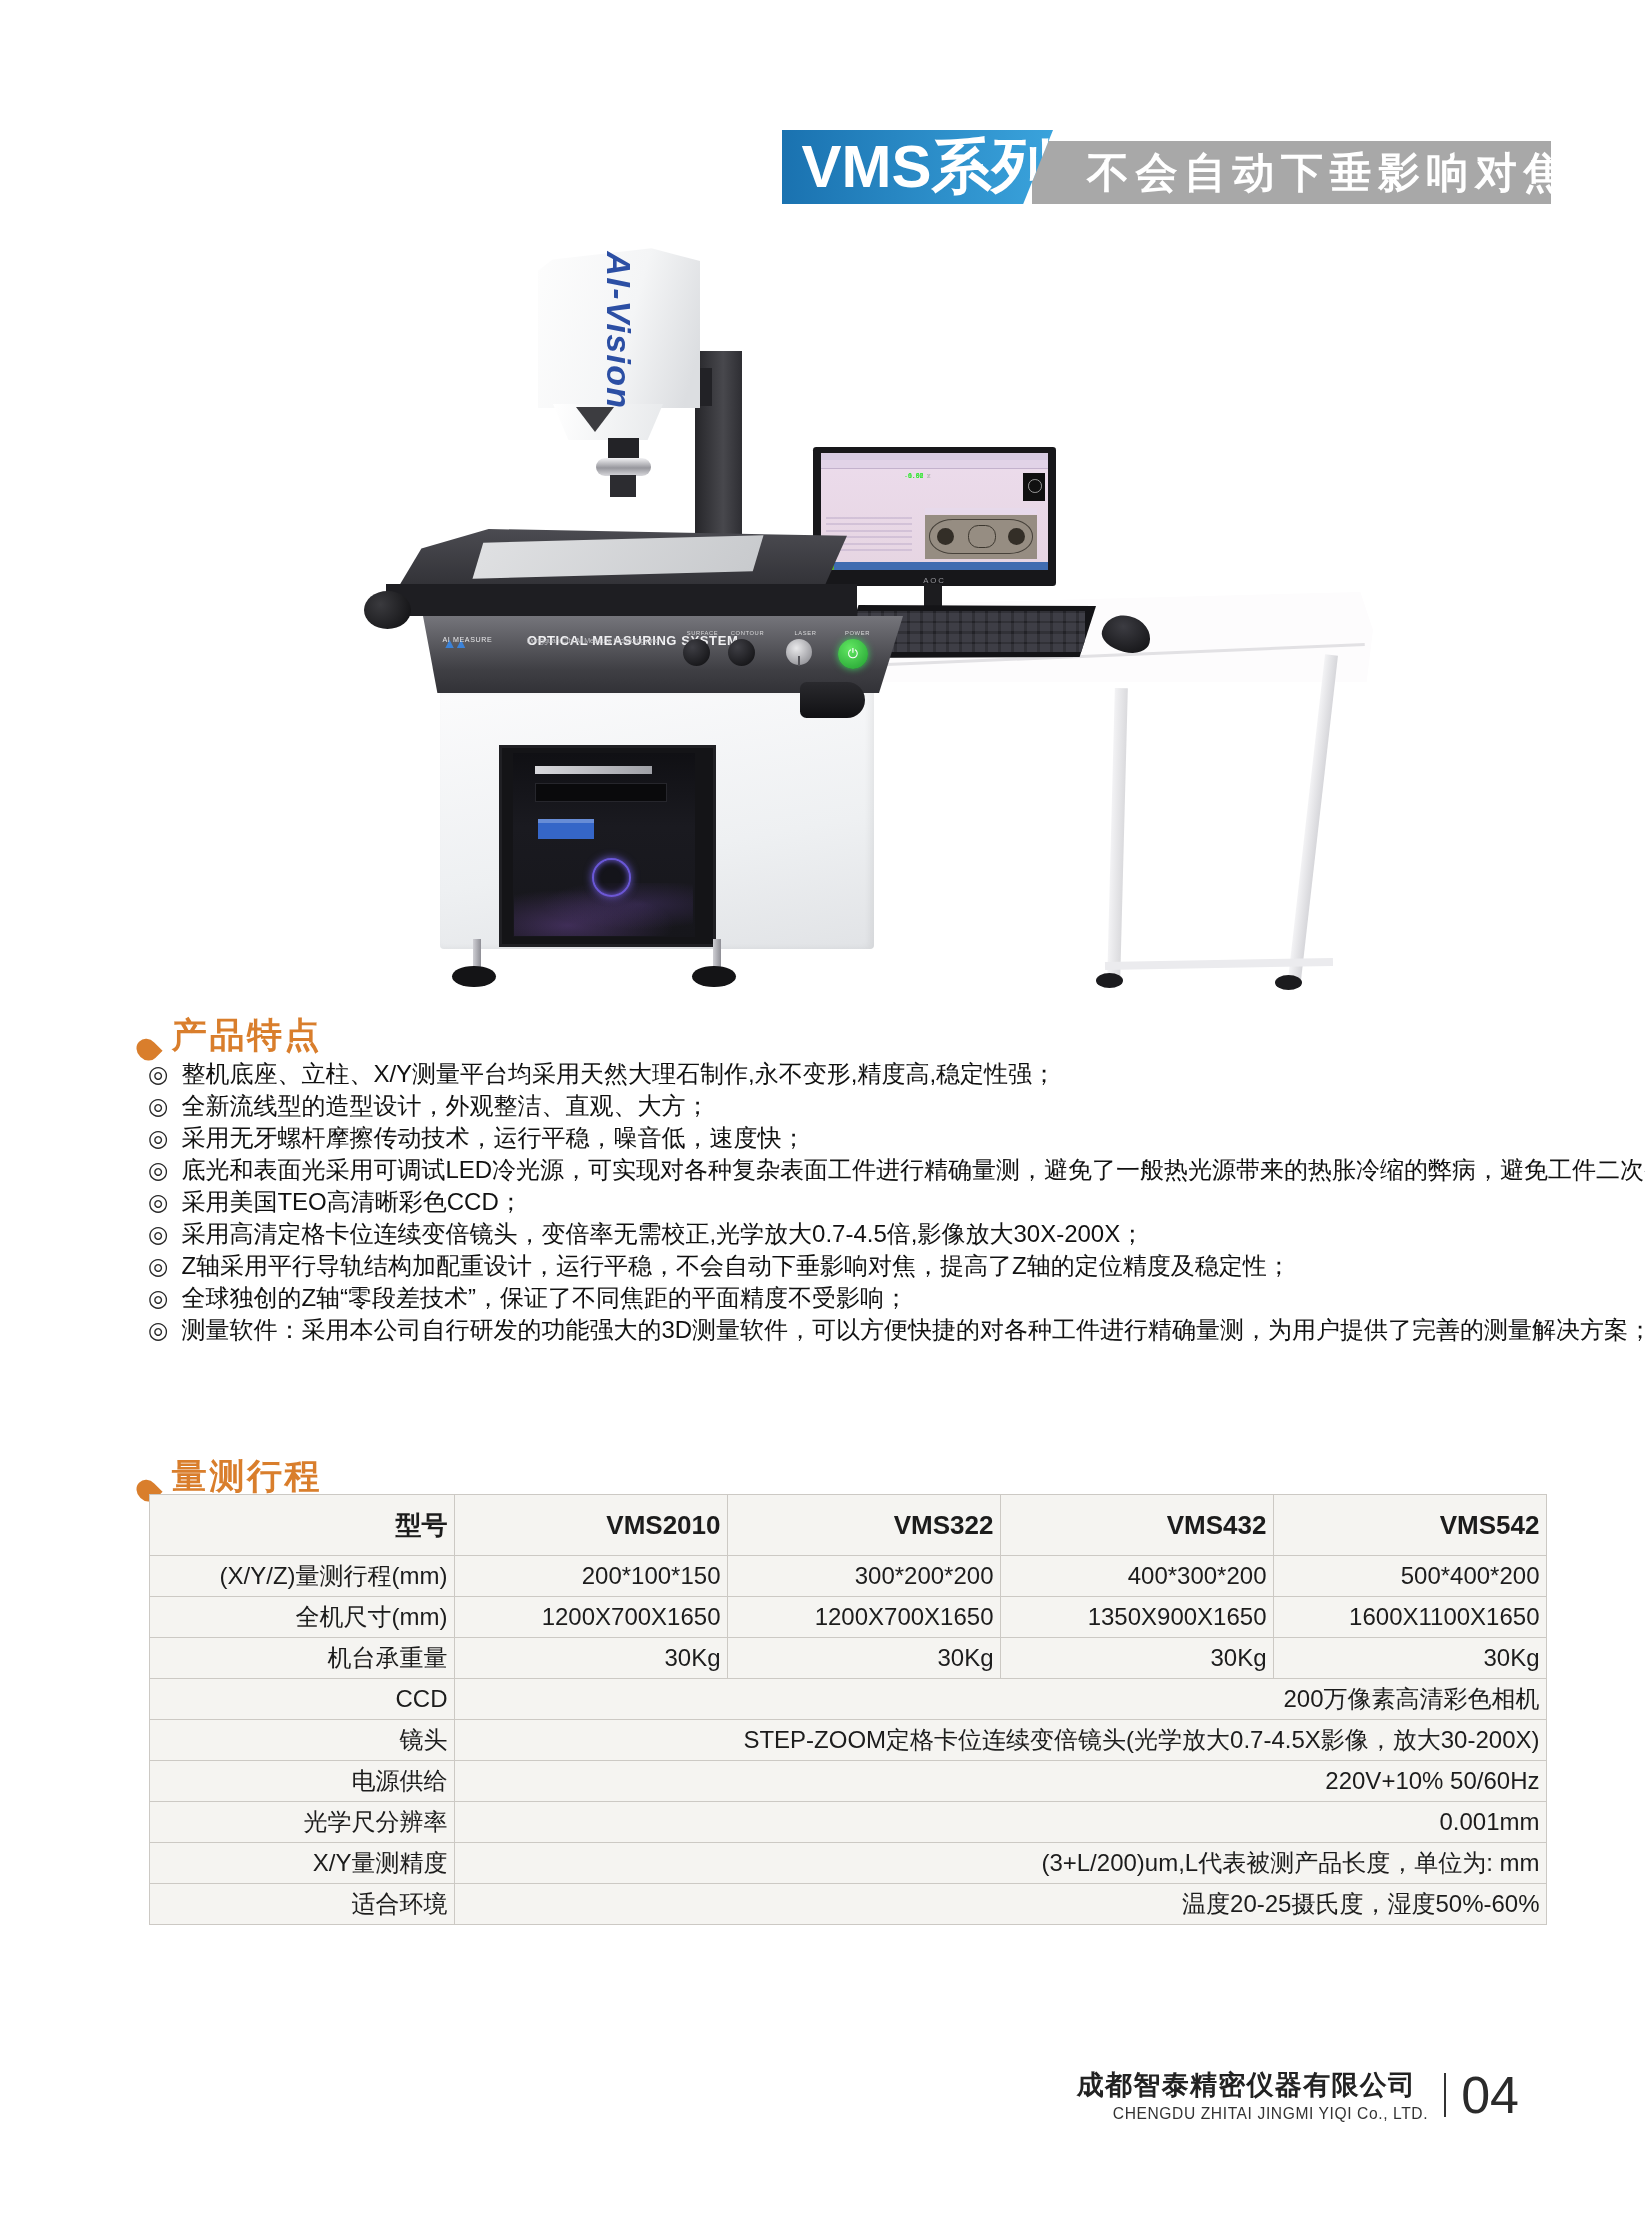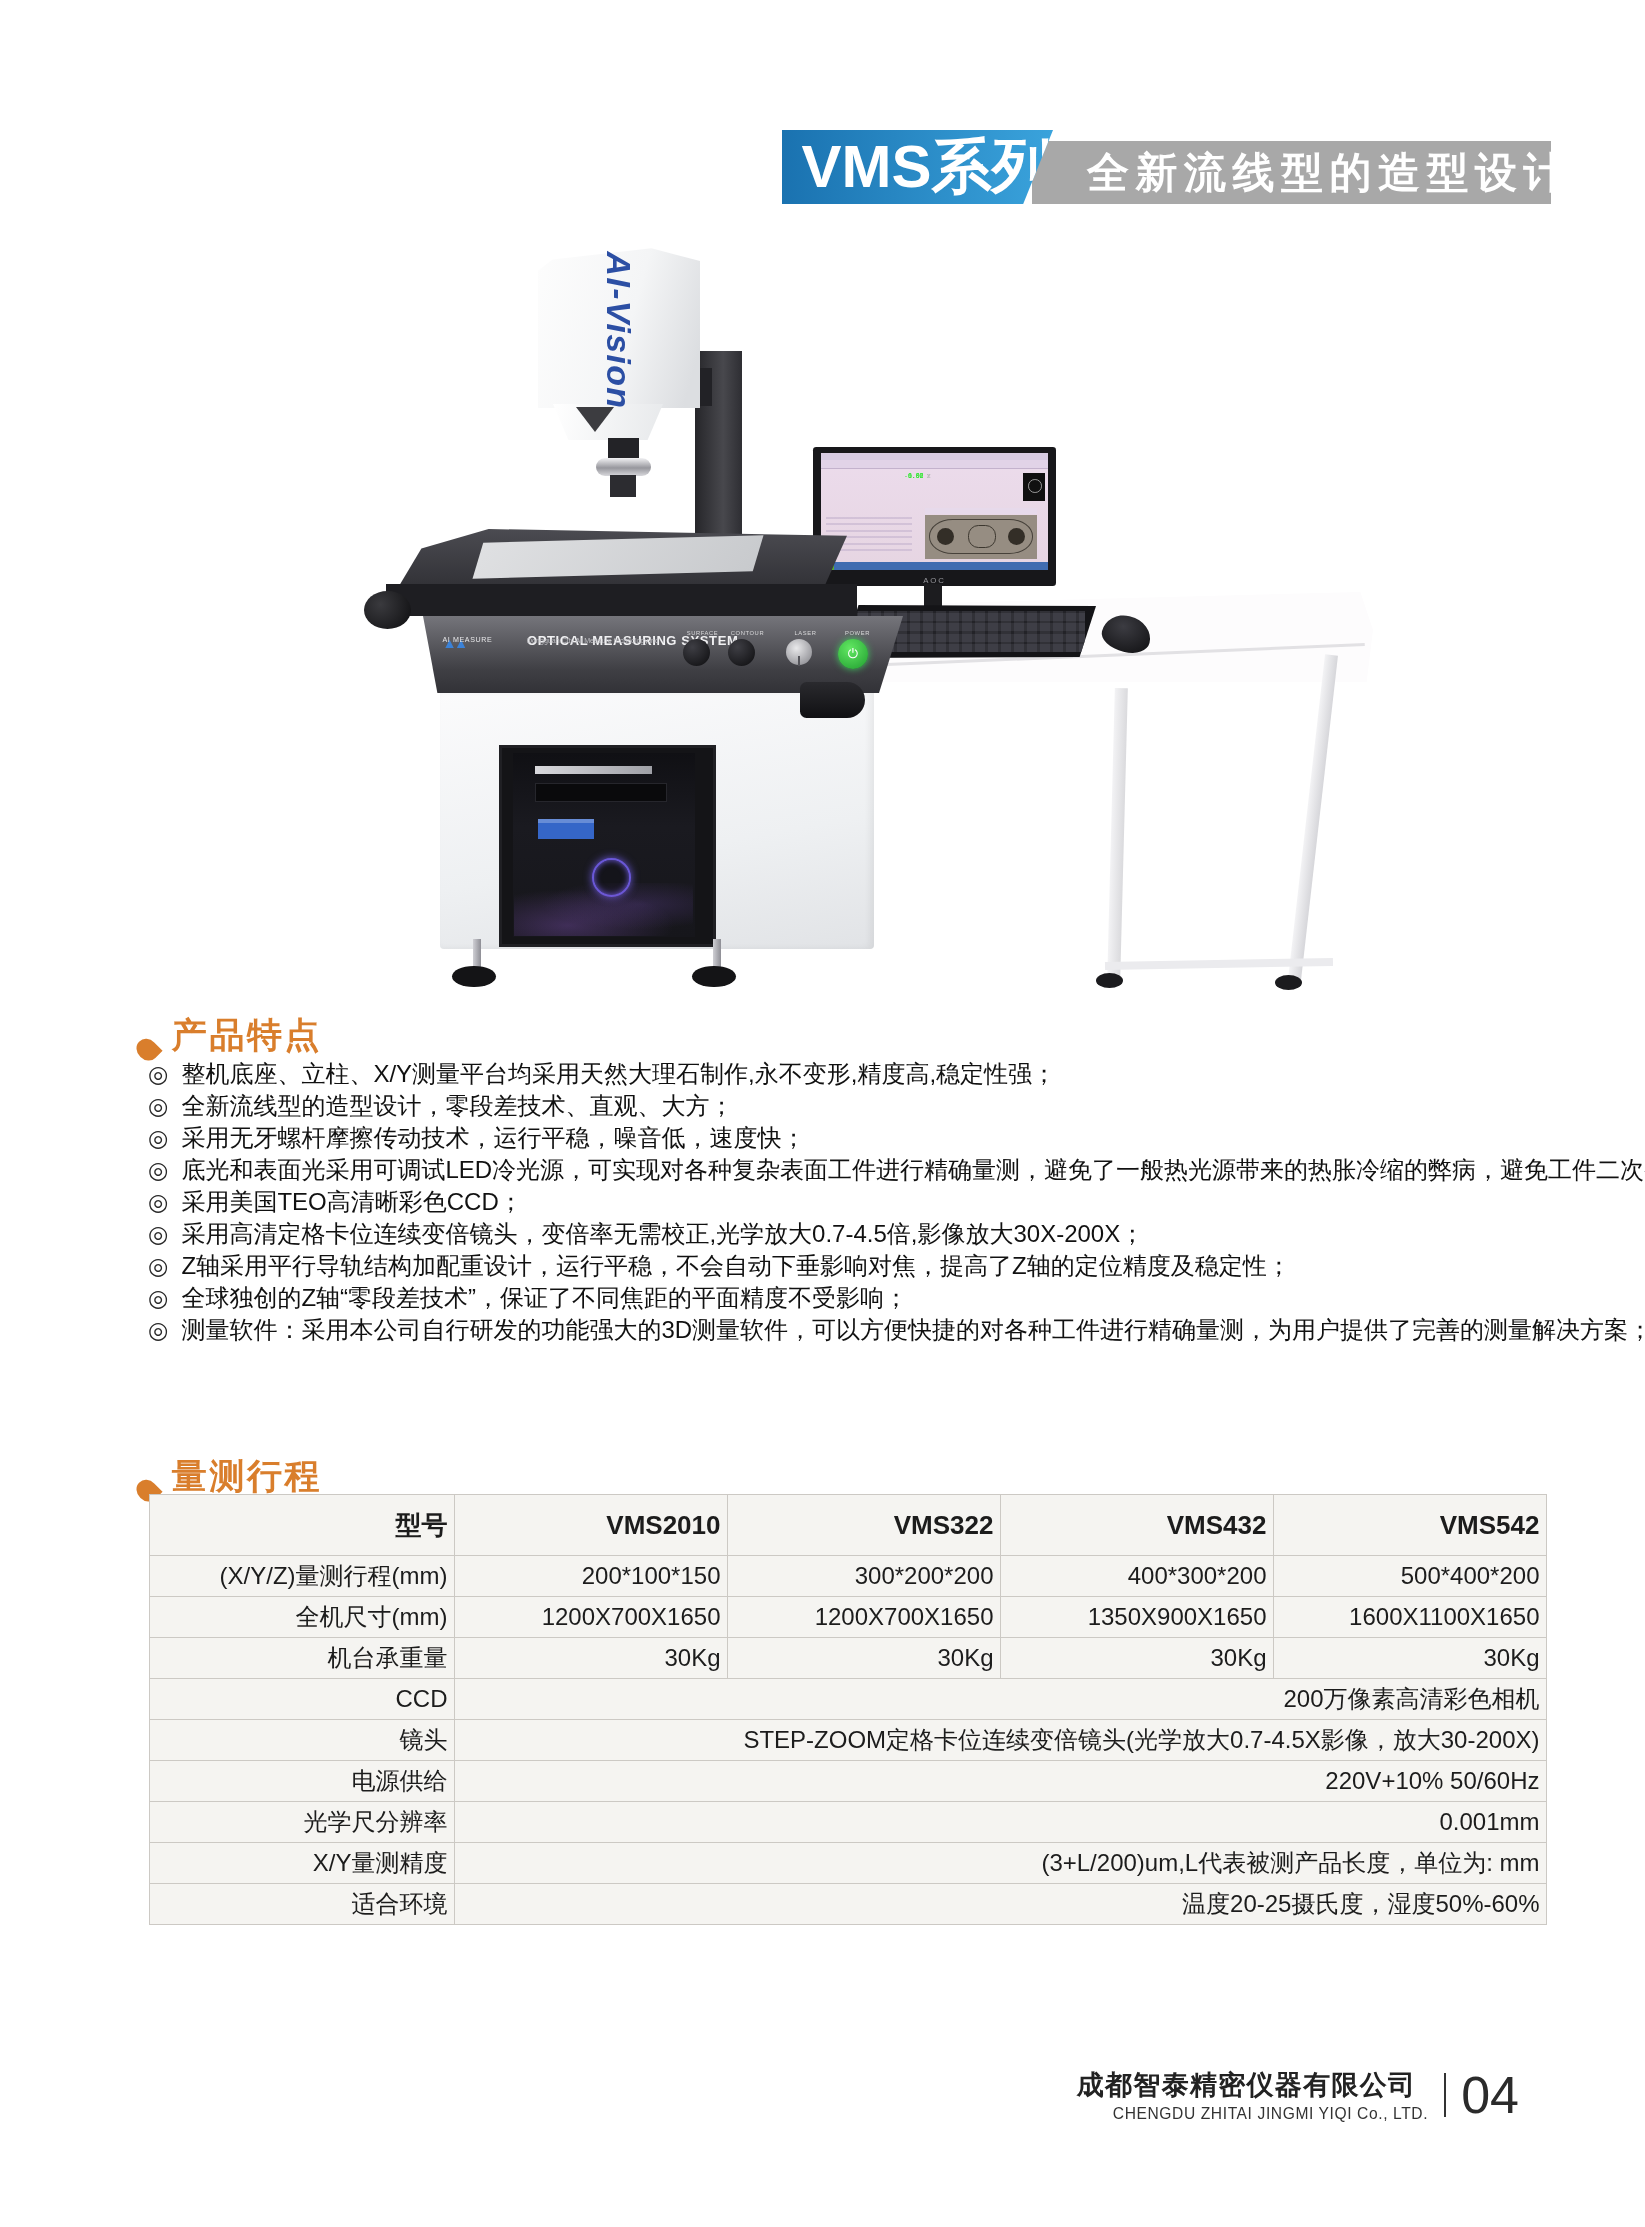--- a/index.html
+++ b/index.html
@@ -163,21 +163,21 @@
 </style>
 </head>
 <body>
 
 <div id="page">
 
   <div class="banner-blue">
     <span>VMS系列</span>
   </div>
   <div class="banner-gray">
-    <span>全新流线型的造型设计</span>
+    <span>不会自动下垂影响对焦</span>
   </div>
 
   <div id="scene">
 
     <div class="desk-top"></div>
     <div class="desk-edge"></div>
     <div class="desk-leg1"></div>
     <div class="desk-leg2"></div>
     <div class="desk-bar"></div>
     <div class="caster1"></div>
@@ -286,21 +286,21 @@
     <span class="drop"></span>
     <span class="sec-title">产品特点</span>
   </div>
   <div id="bullets">
     <div class="b">
         <span class="bi">◎</span>
         <span class="bt">整机底座、立柱、X/Y测量平台均采用天然大理石制作,永不变形,精度高,稳定性强；</span>
       </div>
     <div class="b">
         <span class="bi">◎</span>
-        <span class="bt">全新流线型的造型设计，零段差技术、直观、大方；</span>
+        <span class="bt">全新流线型的造型设计，外观整洁、直观、大方；</span>
       </div>
     <div class="b">
         <span class="bi">◎</span>
         <span class="bt">采用无牙螺杆摩擦传动技术，运行平稳，噪音低，速度快；</span>
       </div>
     <div class="b">
         <span class="bi">◎</span>
         <span class="bt">底光和表面光采用可调试LED冷光源，可实现对各种复杂表面工件进行精确量测，避免了一般热光源带来的热胀冷缩的弊病，避免工件二次变形；</span>
       </div>
     <div class="b">

